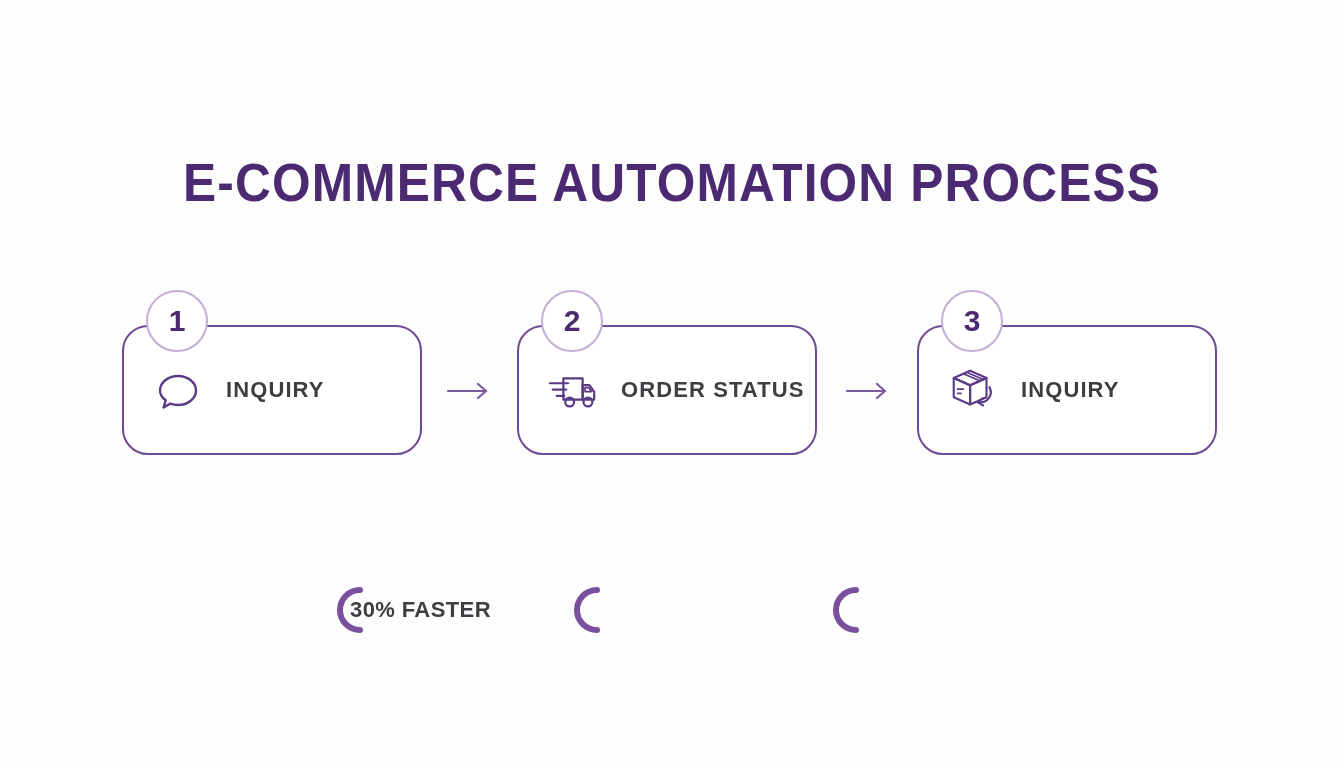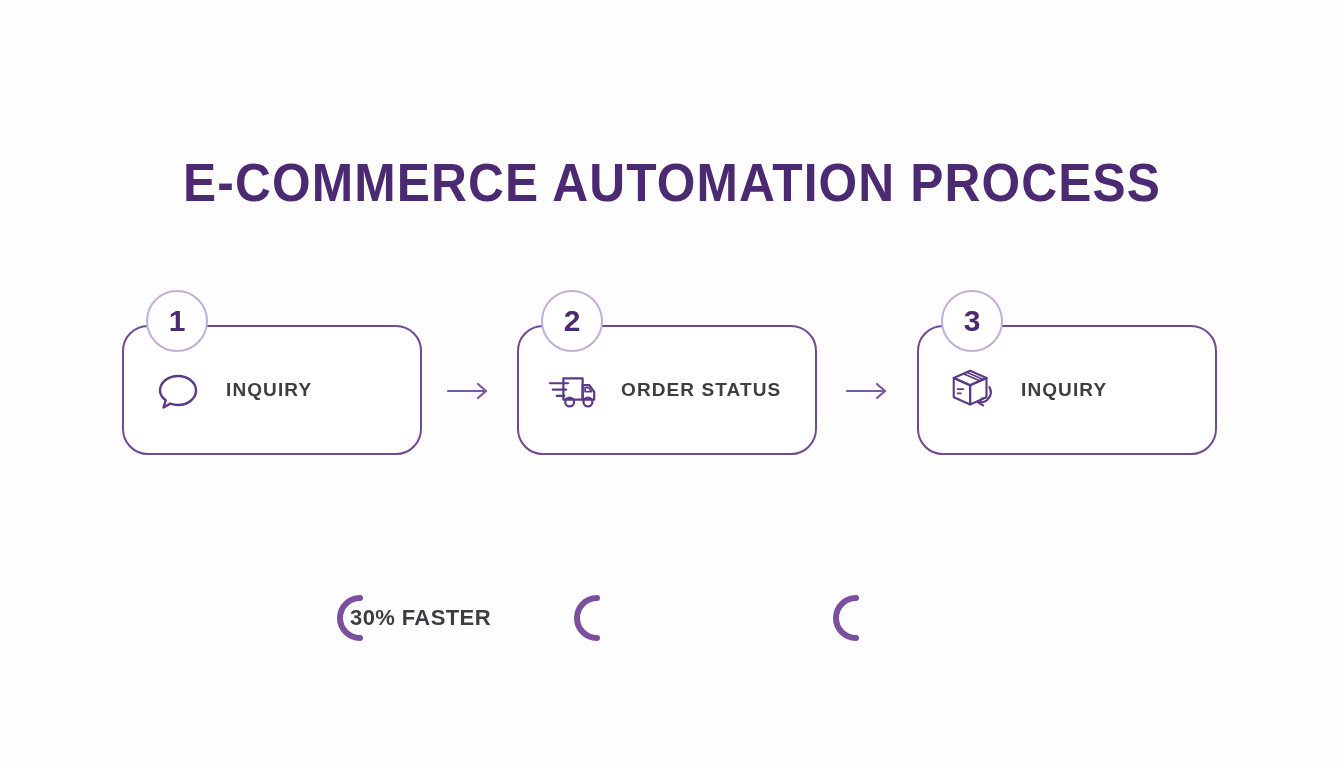--- a/index.html
+++ b/index.html
@@ -77,21 +77,21 @@
     flex: 0 0 52px;
     display: flex;
     align-items: center;
     justify-content: center;
   }
 
   .card-label {
     margin-left: 22px;
     color: #3d3d42;
     font-family: "Liberation Sans Narrow", "Liberation Sans", sans-serif;
-    font-size: 19px;
+    font-size: 22px;
     font-weight: bold;
     letter-spacing: 1.1px;
     white-space: nowrap;
   }
 
   
   .badge {
     position: absolute;
     left: 22px;
     top: -37px;
@@ -128,21 +128,21 @@
   .stats {
     position: absolute;
     left: 0;
     top: 566px;
     width: 1344px;
     height: 80px;
   }
 
   .stat {
     position: absolute;
-    top: 16px;
+    top: 8px;
     height: 72px;
     display: flex;
     align-items: center;
     justify-content: flex-end;
   }
 
   .stat-arc {
     position: absolute;
     left: 0;
     top: 10px;

